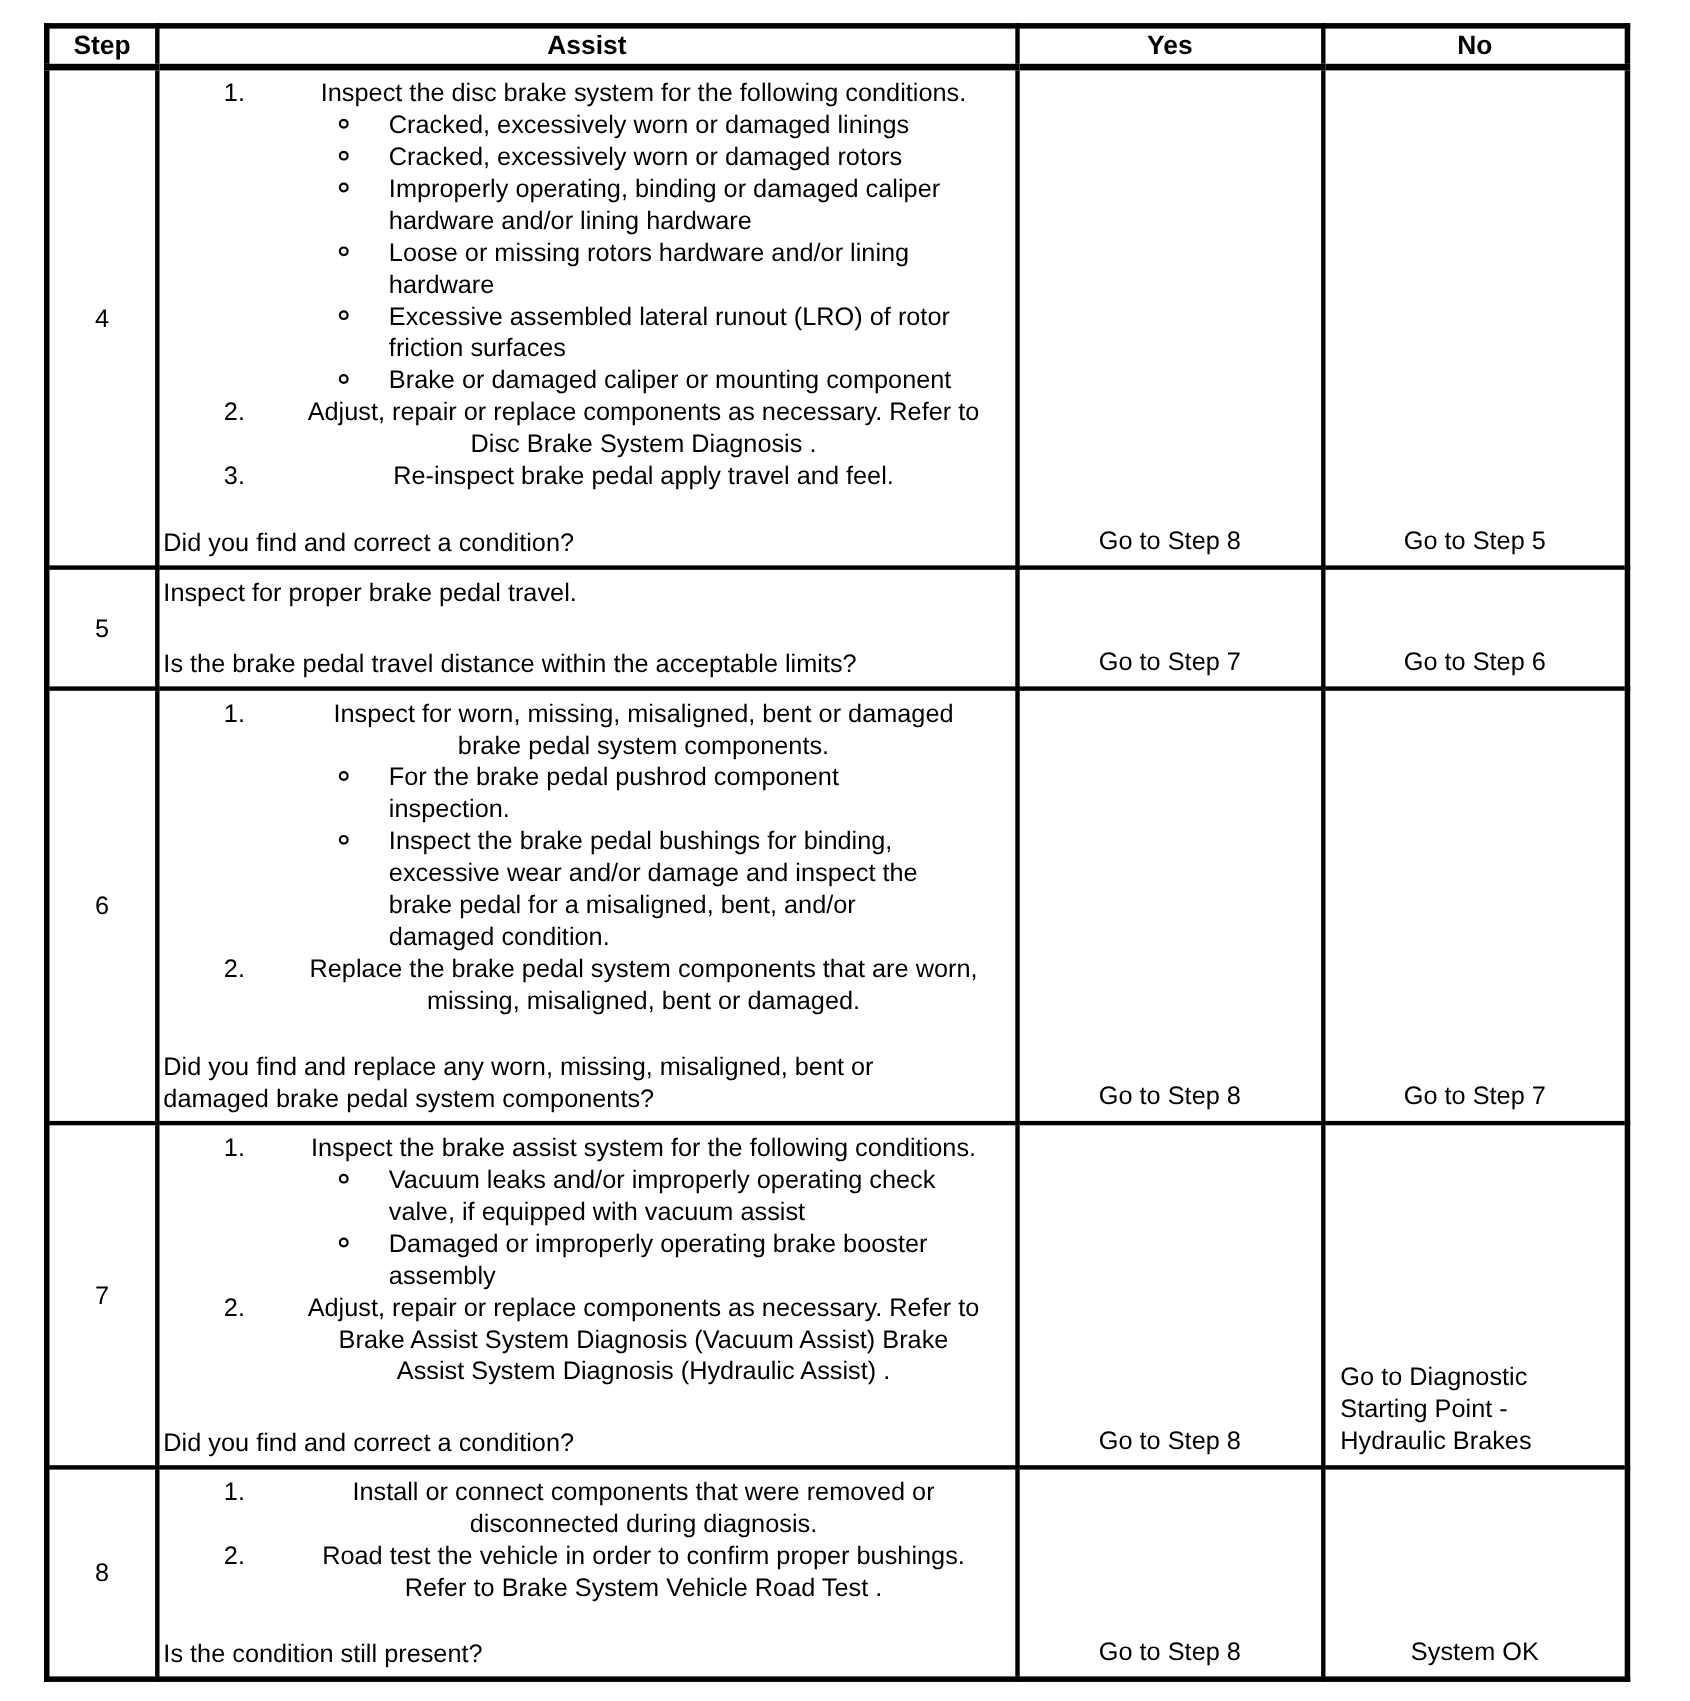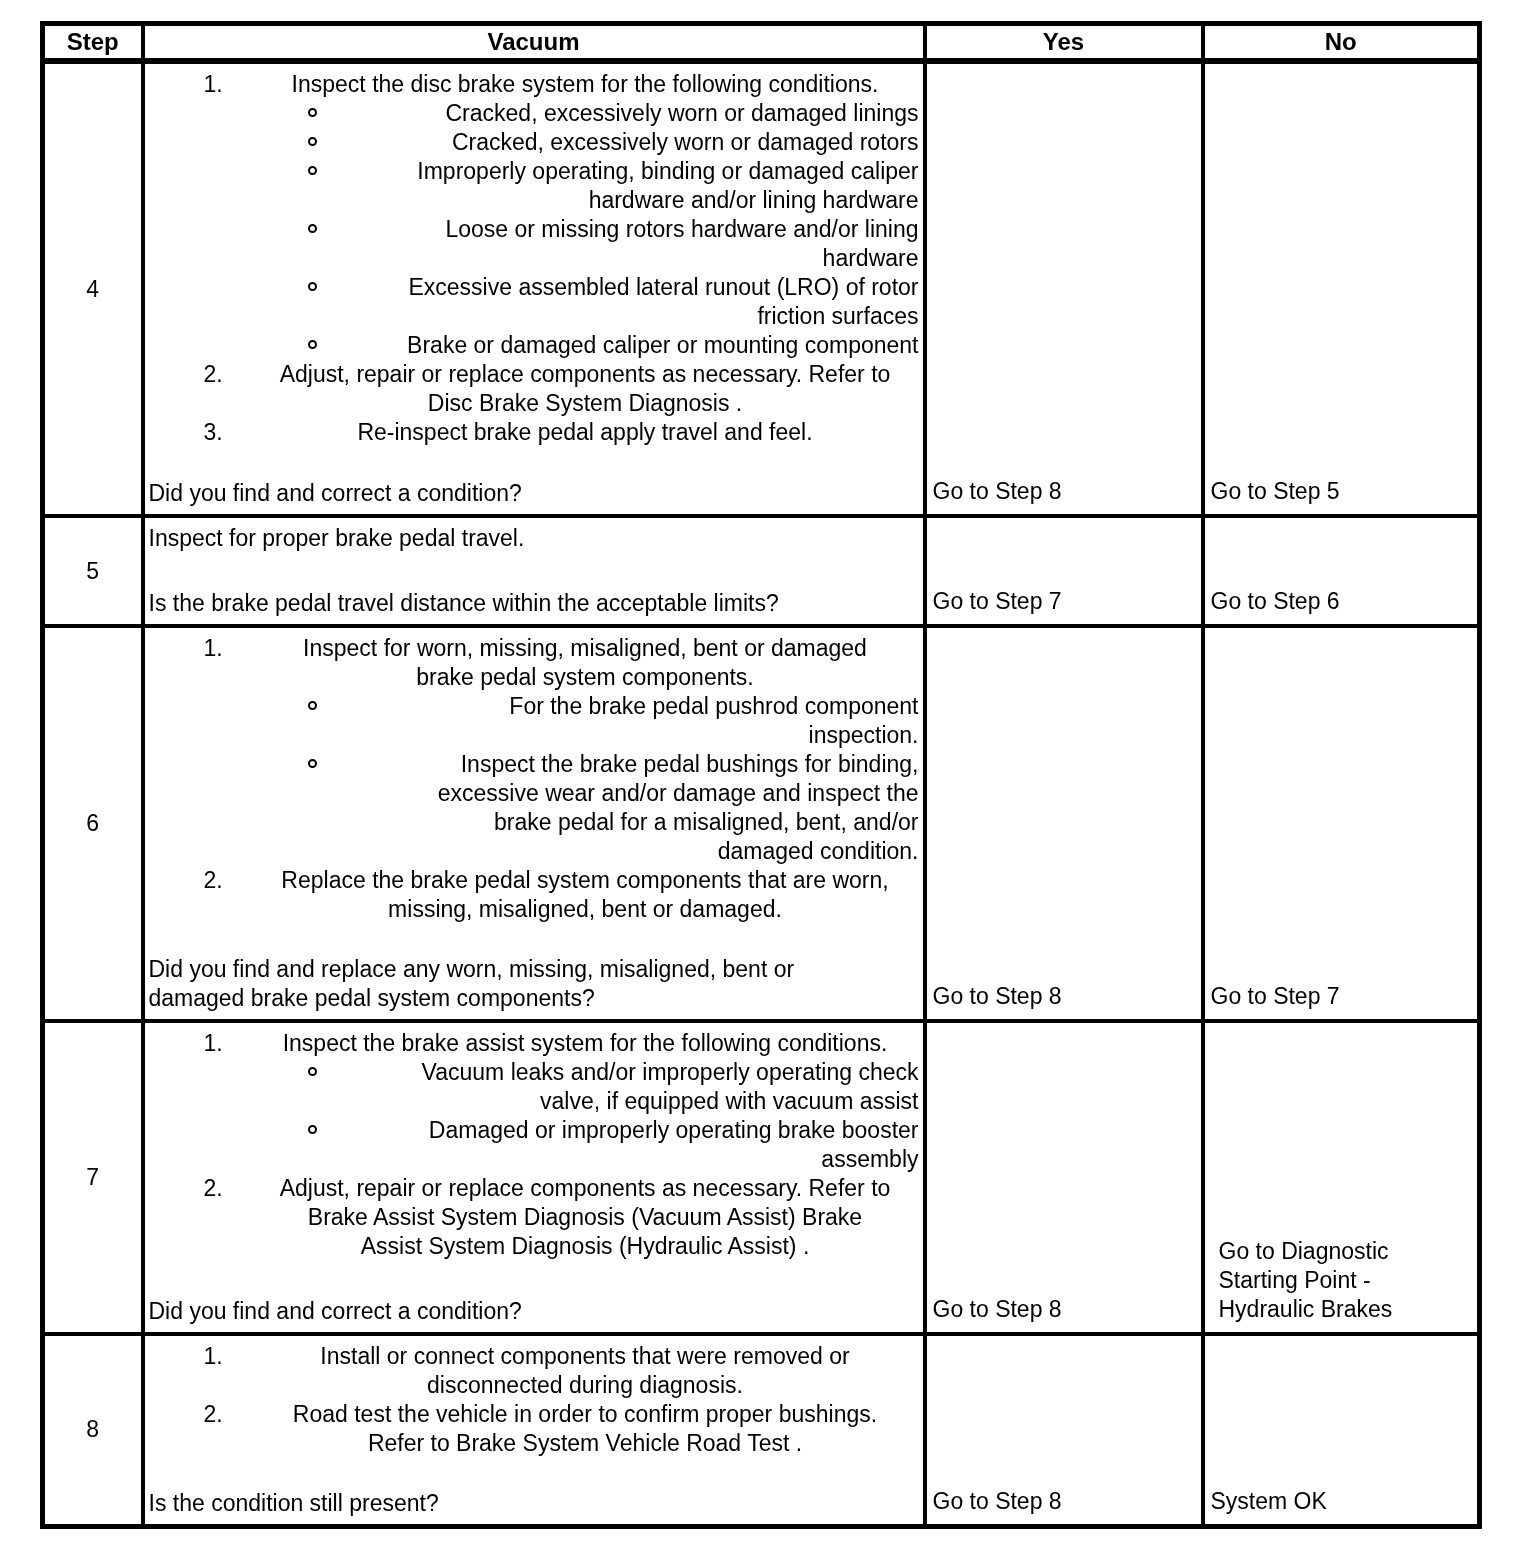--- a/index.html
+++ b/index.html
@@ -56,21 +56,21 @@
     position: relative;
     padding: 6px 4px 48px 4px;
   }
   .li-num { display: flex; align-items: flex-start; }
   .li-num .marker {
     flex: 0 0 48px;
     margin-left: 55px;
   }
   .li-num .li-text { flex: 1; white-space: pre-line; text-align: center; }
 
-  .li-sub { display: flex; align-items: flex-start; text-align: right; }
+  .li-sub { display: flex; align-items: flex-start; }
   .li-sub .bullet-box {
     flex: 0 0 46px;
     margin-left: 159px;
     padding-top: 9px;
   }
   .circle-bullet {
     display: block;
     width: 9px; height: 9px;
     border: 2px solid #000;
     border-radius: 50%;
@@ -81,20 +81,21 @@
 
   .question {
     position: absolute;
     left: 4px; right: 4px; bottom: 6px;
     white-space: pre-line;
     margin-top: 27px;
   }
 
   td.yes-cell, td.no-cell {
     vertical-align: bottom;
+    text-align: center;
     padding: 6px 6px 8px 6px;
     white-space: pre-line;
   }
   td.no-cell.align-left {
     text-align: left;
     padding-left: 14px;
   }
 </style>
 </head>
 <body>
@@ -103,21 +104,21 @@
   <table class="diag">
     <colgroup>
       <col style="width:100px">
       <col style="width:782px">
       <col style="width:278px">
       <col style="width:277px">
     </colgroup>
     <thead>
       <tr>
         <th>Step</th>
-        <th>Vacuum</th>
+        <th>Assist</th>
         <th>Yes</th>
         <th>No</th>
       </tr>
     </thead>
     <tbody id="table-body">
         <tr>
           <td class="step-cell"><span>4</span></td>
           <td class="action-cell">
             <div>
               <div class="li-num">

